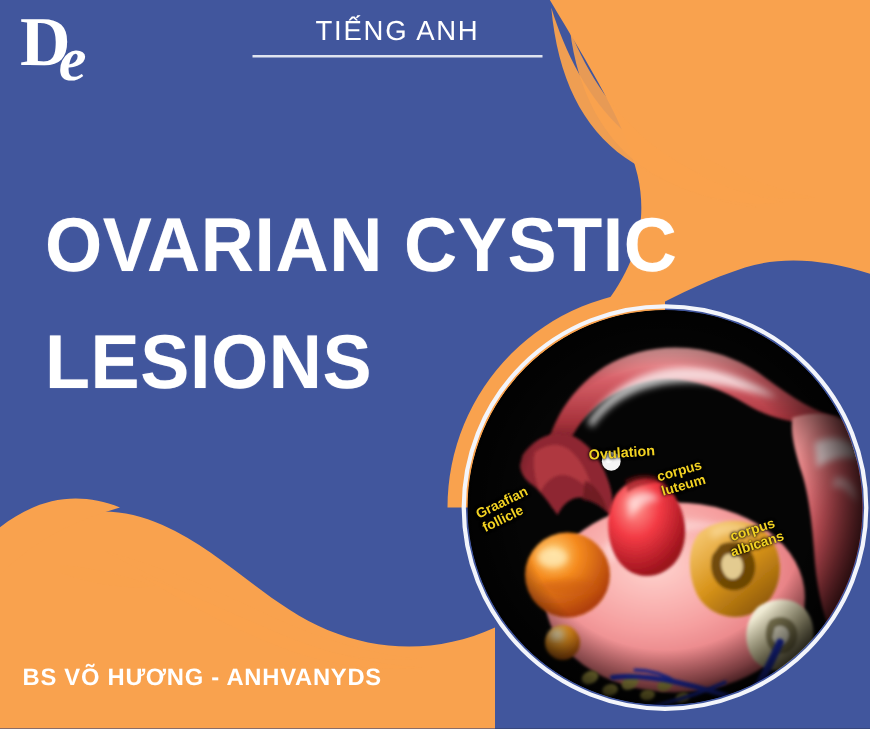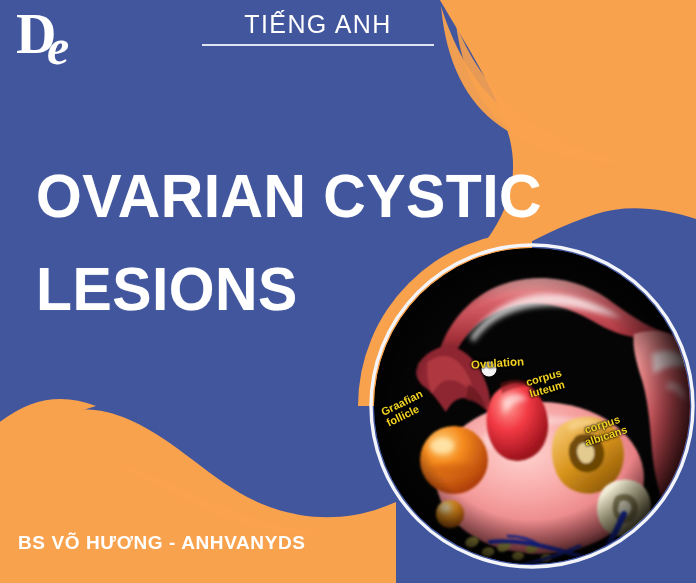--- a/index.html
+++ b/index.html
@@ -64,21 +64,21 @@
 
   .header-text {
     position: absolute;
     left: 108px;
     top: 12px;
     width: 420px;
     text-align: center;
     color: #ffffff;
   }
   .header-line {
-    font-size: 25px;
+    font-size: 22px;
     font-weight: normal;
     letter-spacing: 1.4px;
     line-height: 25px;
     white-space: nowrap;
   }
   .header-line-2 { letter-spacing: 1.2px; }
   .header-rule {
     margin: 7px auto 0 auto;
     width: 232px;
     height: 2px;

